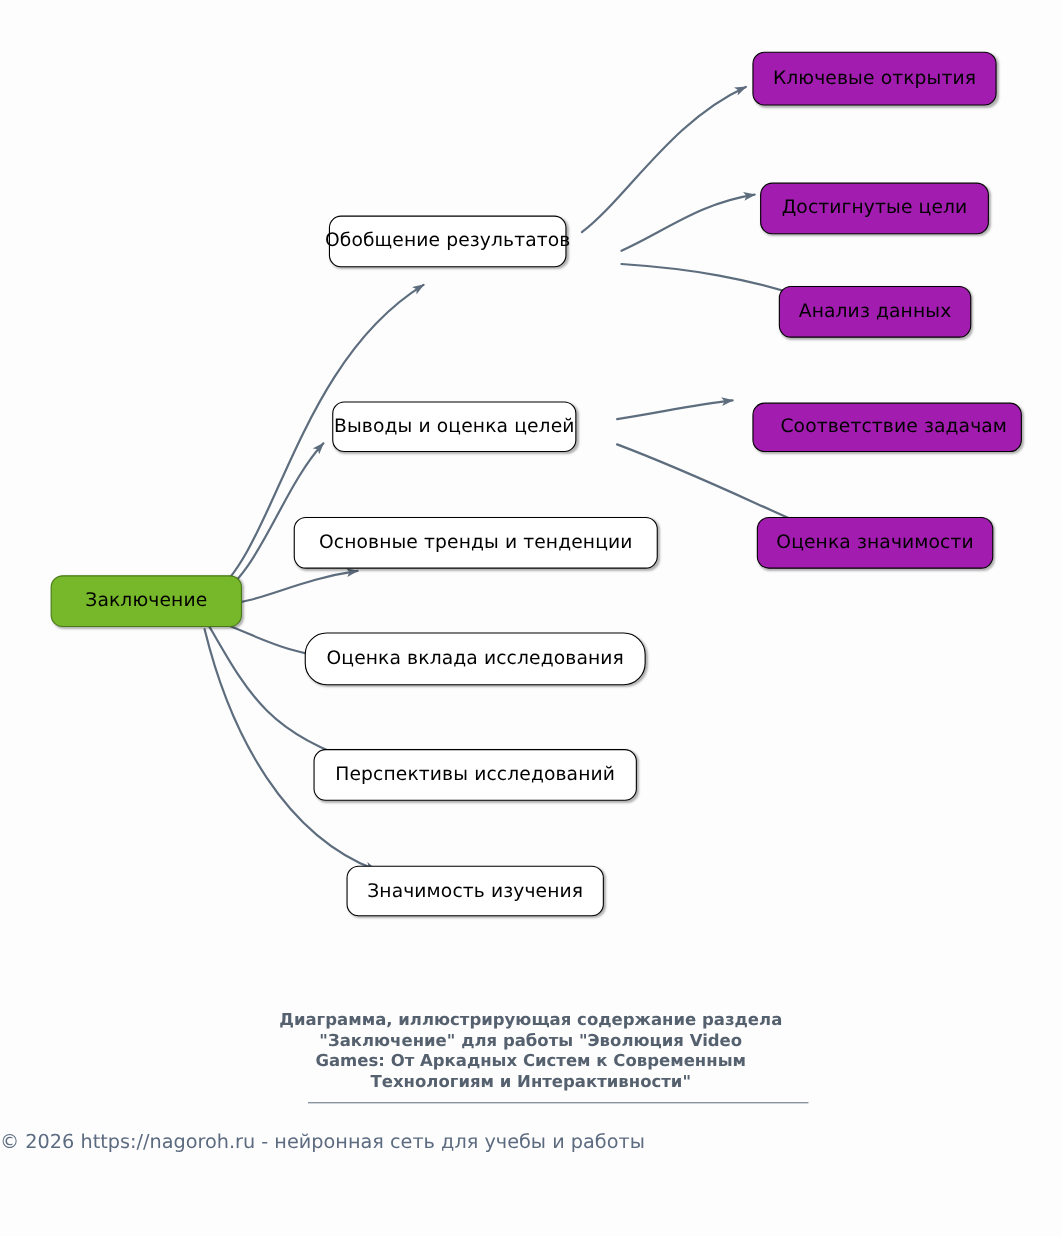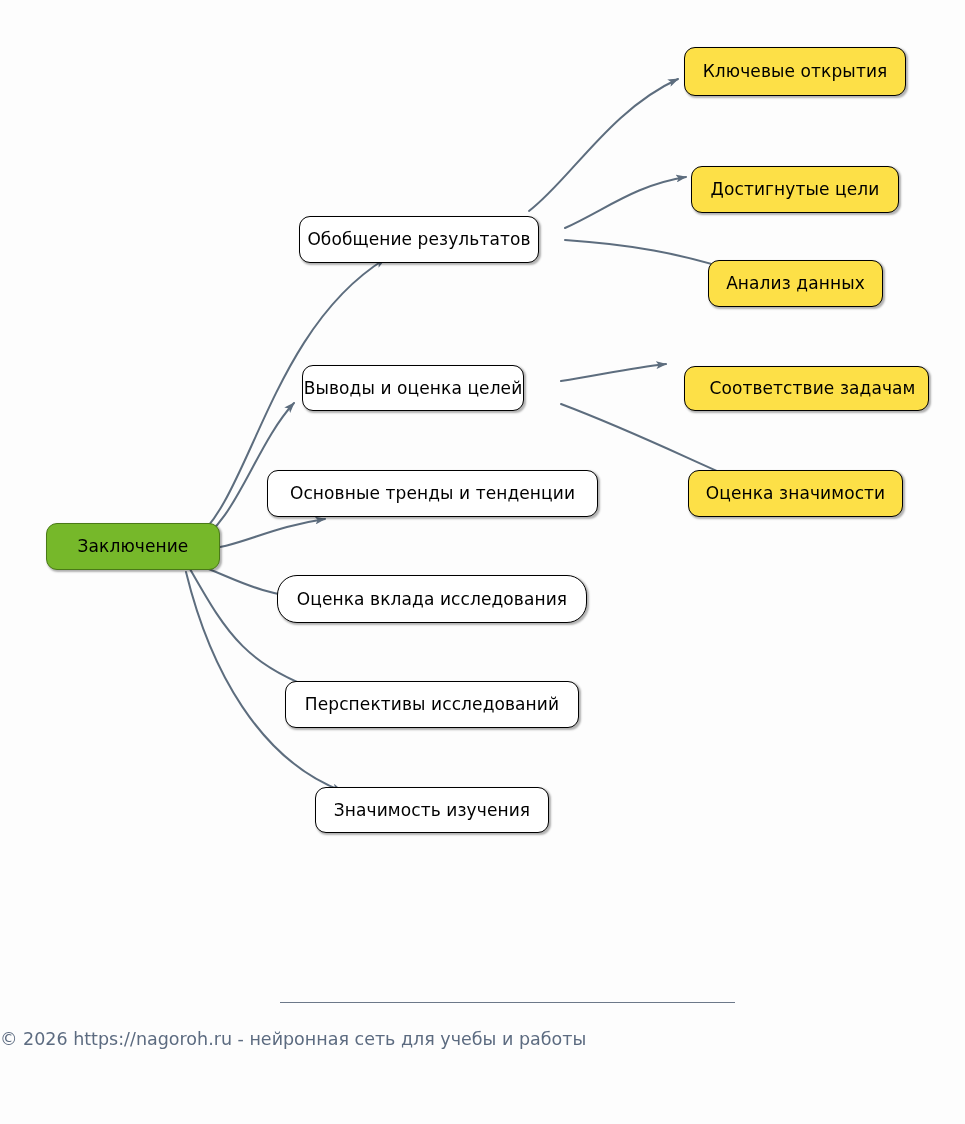--- a/index.html
+++ b/index.html
@@ -41,21 +41,21 @@
     background: #76b82a;
     border: 1.6px solid #4a7a17;
     box-shadow: 1.5px 1.5px 2px rgba(0,0,0,0.30);
   }
   .node-plain {
     background: #ffffff;
     border: 1.6px solid #000000;
     box-shadow: 1.5px 1.5px 2px rgba(0,0,0,0.30);
   }
   .node-accent {
-    background: #fde047;
+    background: #a21caf;
     border: 1.6px solid #000000;
     box-shadow: 1.5px 1.5px 2px rgba(0,0,0,0.30);
   }
   .caption {
     position: absolute;
     left: 0;
     width: 965px;
     text-align: center;
     color: #56616f;
     font-weight: bold;
@@ -99,31 +99,35 @@
         <path d="M 529 211 C 570 180, 610 110, 678 79"></path>
         <path d="M 565 228 C 605 210, 635 185, 686 177"></path>
         <path d="M 565 240 C 625 244, 680 252, 750 276"></path>
         <path d="M 561 381 C 600 375, 630 368, 666 364"></path>
         <path d="M 561 404 C 630 430, 680 455, 744 483"></path>
       </g>
   </svg>
 
   <div id="nodes-layer">
       <div class="node node-root" style="left: 46px; top: 523px; width: 174px; height: 47px;">Заключение</div>
-      <div class="node node-plain" style="left: 299px; top: 216px; width: 240px; height: 47px;">Обобщение результатов</div>
+      <div class="node node-plain" style="left: 299px; top: 196px; width: 216px; height: 47px;">Обобщение результатов</div>
       <div class="node node-accent" style="left: 684px; top: 47px; width: 222px; height: 49px;">Ключевые открытия</div>
       <div class="node node-accent" style="left: 691px; top: 153px; width: 208px; height: 47px; margin-top: 13px;">Достигнутые цели</div>
       <div class="node node-accent" style="left: 708px; top: 260px; width: 175px; height: 47px;">Анализ данных</div>
       <div class="node node-plain" style="left: 302px; top: 365px; width: 222px; height: 46px;">Выводы и оценка целей</div>
       <div class="node node-accent" style="left: 684px; top: 366px; width: 245px; height: 45px; padding-left: 12px;">Соответствие задачам</div>
       <div class="node node-accent" style="left: 688px; top: 470px; width: 215px; height: 47px;">Оценка значимости</div>
       <div class="node node-plain" style="left: 267px; top: 470px; width: 331px; height: 47px;">Основные тренды и тенденции</div>
       <div class="node node-plain" style="left: 277px; top: 575px; width: 310px; height: 48px; border-radius: 20px;">Оценка вклада исследования</div>
       <div class="node node-plain" style="left: 285px; top: 681px; width: 294px; height: 47px;">Перспективы исследований</div>
       <div class="node node-plain" style="left: 315px; top: 787px; width: 234px; height: 46px;">Значимость изучения</div>
     </div>
 
+  <div class="caption" style="top:918px;">Диаграмма, иллюстрирующая содержание раздела
+"Заключение" для работы "Эволюция Video
+Games: От Аркадных Систем к Современным
+Технологиям и Интерактивности"</div>
 
   <div class="divider" style="left:280px; top:1002px; width:455px;"></div>
 
   <div class="copyright" style="top:1028px;">© 2026 https://nagoroh.ru - нейронная сеть для учебы и работы</div>
 
 </div>
 
 </body></html>

